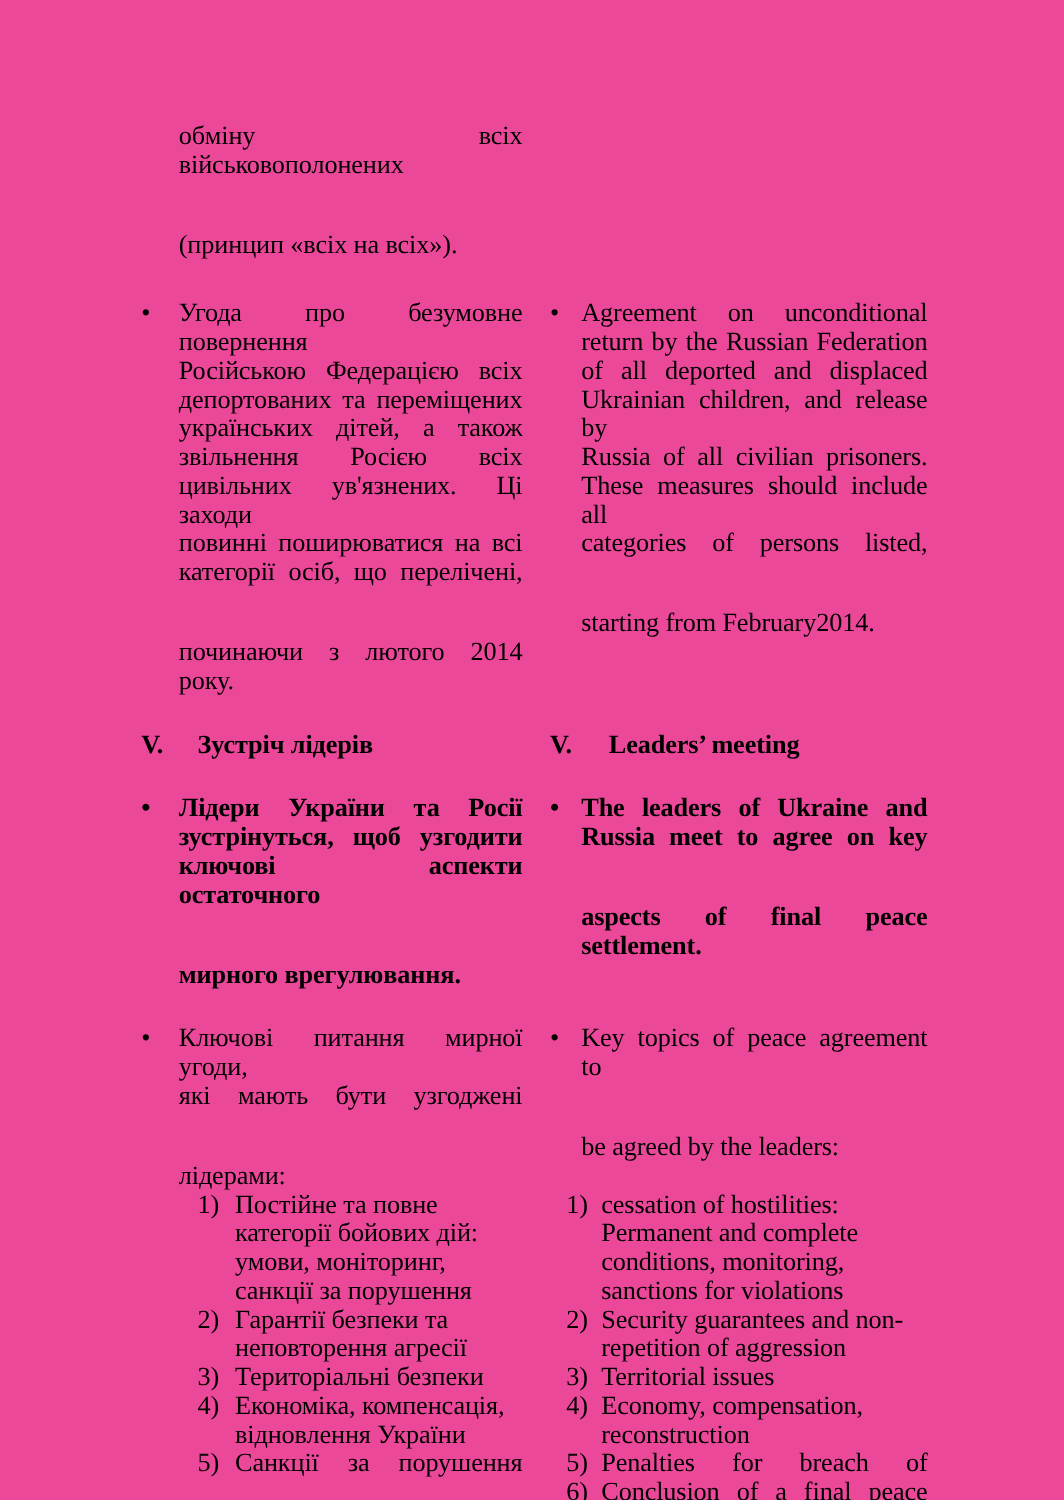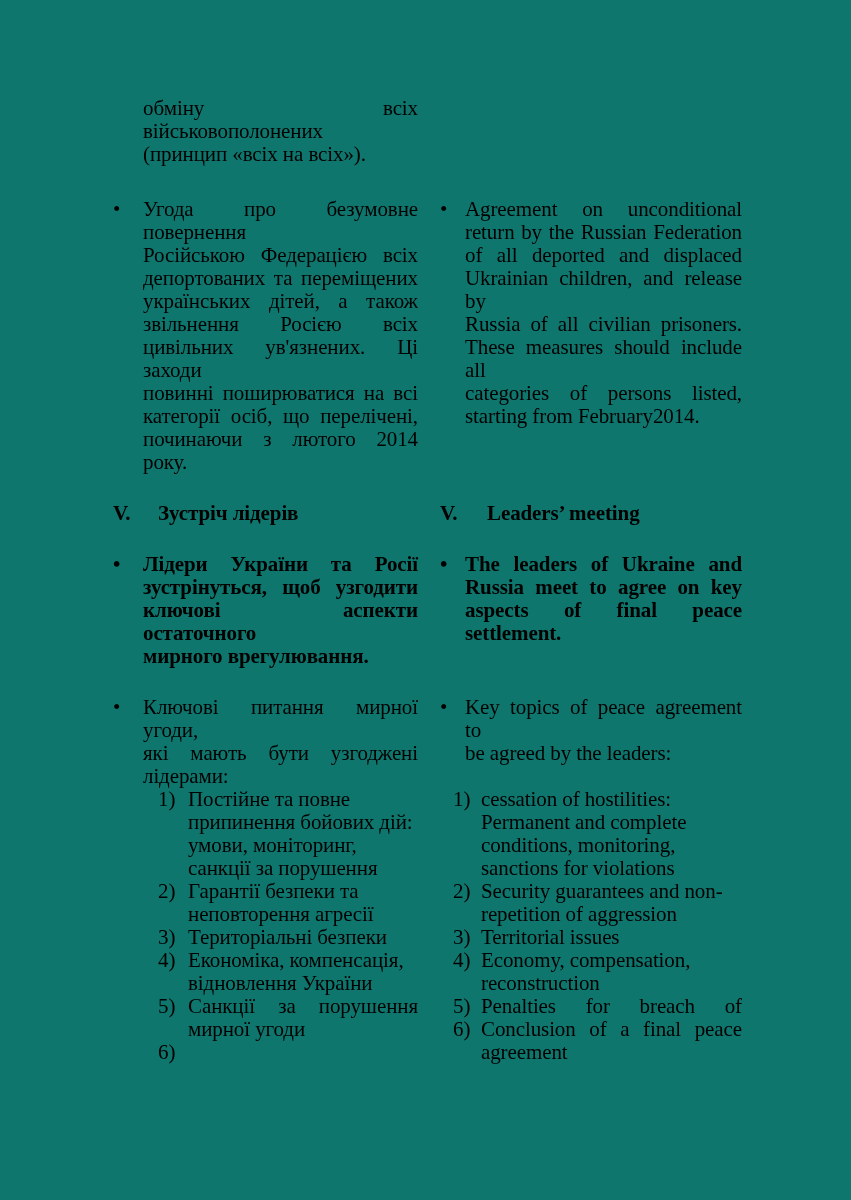--- a/index.html
+++ b/index.html
@@ -4,21 +4,21 @@
 <style>
   html, body {
     margin: 0;
     padding: 0;
     background: #ffffff;
   }
   .page {
     position: relative;
     width: 851px;
     height: 1200px;
-    background: #0f766e;
+    background: #ec4899;
     overflow: hidden;
     font-family: "Liberation Serif", "DejaVu Serif", serif;
     font-size: 21px;
     line-height: 23px;
     letter-spacing: -0.1px;
     color: #000000;
   }
   .content {
     padding: 97px 0 0 113px;
   }
@@ -34,21 +34,21 @@
   .cell.right { width: 302px; }
 
   .bullet-item { display: flex; }
   .left  .marker { flex: 0 0 30px; }
   .right .marker { flex: 0 0 25px; }
   .para { flex: 1 1 auto; min-width: 0; }
   .hang { margin-left: 30px; }
 
   .jline { text-align: left; }
   .justify .jline { text-align: justify; text-align-last: justify; }
-  .justify .jline.last { text-align-last: left; }
+  .justify .jline.last { text-align-last: left; margin-top: 41px; }
   .ragged .jline { text-align: center; text-align-last: left; }
 
   .bold { font-weight: bold; }
 
   .heading { display: flex; font-weight: bold; }
   .left  .hnum { flex: 0 0 45px; }
   .right .hnum { flex: 0 0 47px; }
 
   .left  .list-item { display: flex; padding-left: 45px; }
   .right .list-item { display: flex; padding-left: 13px; }
@@ -165,21 +165,21 @@
         </div>
       </div>
     </div>
 
     <div class="row tight">
       <div class="cell left">
         <div class="list-item">
           <span class="num">1)</span>
           <div class="para ragged">
               <div class="jline">Постійне та повне</div>
-              <div class="jline">припинення бойових дій:</div>
+              <div class="jline">категорії бойових дій:</div>
               <div class="jline">умови, моніторинг,</div>
               <div class="jline last">санкції за порушення</div>
             </div>
         </div>
         <div class="list-item">
           <span class="num">2)</span>
           <div class="para ragged">
               <div class="jline">Гарантії безпеки та</div>
               <div class="jline last">неповторення агресії</div>
             </div>

